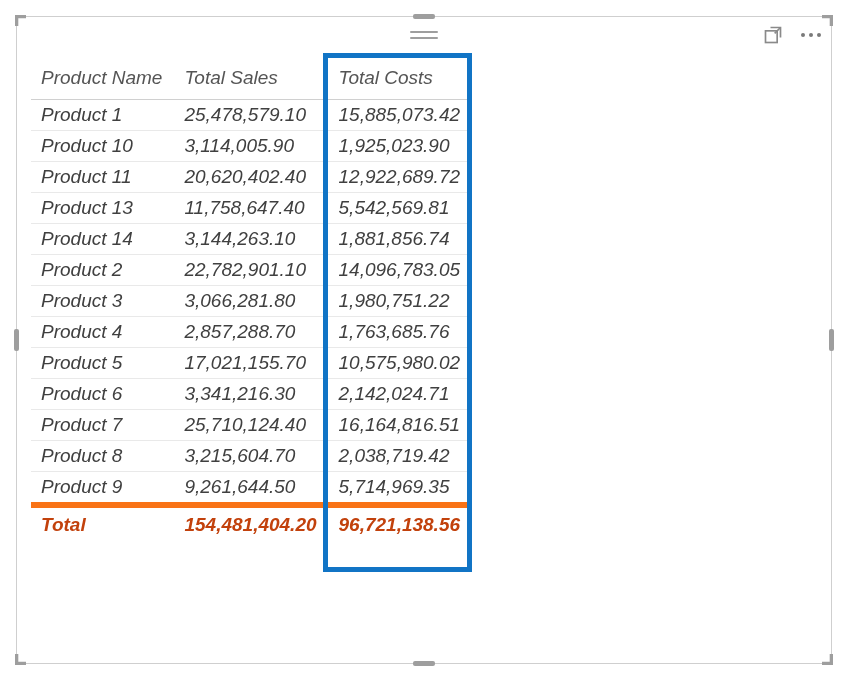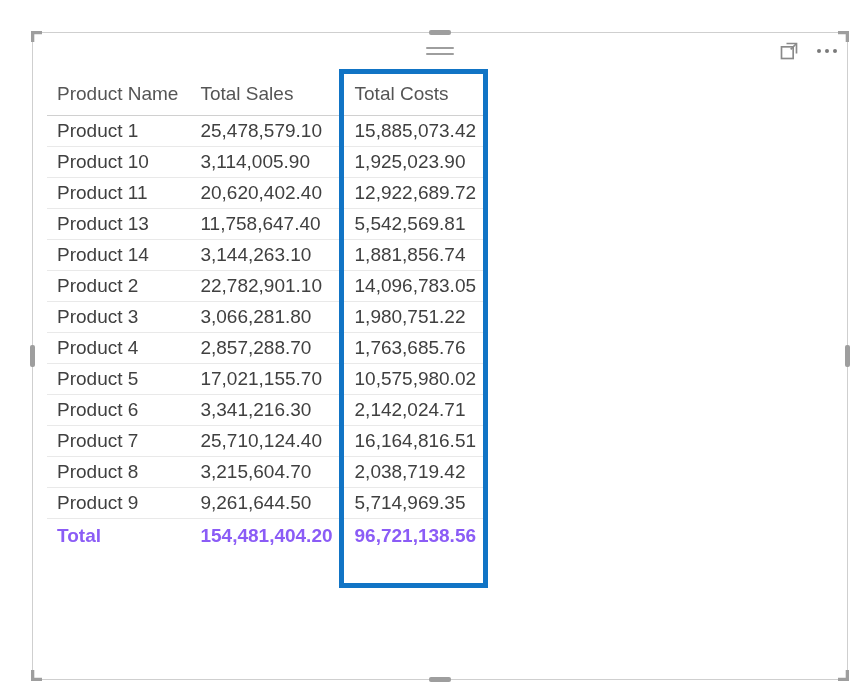--- a/index.html
+++ b/index.html
@@ -6,21 +6,22 @@
   html, body {
     margin: 0; padding: 0;
     width: 858px; height: 684px;
     font-family: "Segoe UI", Arial, sans-serif;
     background: #ffffff;
     color: #303030;
   }
   .canvas {
     position: relative;
     width: 858px; height: 584px;
-    padding: 32px;
+    padding: 16px;
+    font-style: italic;
   }
   .visual {
     position: relative;
     width: 816px;
     height: 648px;
     border: 1px solid #cfcfcf;
     background: #ffffff;
     overflow: visible;
   }
   
@@ -80,22 +81,22 @@
   }
   td {
     padding: 4px 12px 4px 10px;
     border-bottom: 1px solid #e9e9e9;
     white-space: nowrap;
     color: #404040;
   }
   td.num, th.num { }
   tr.total-row td {
     font-weight: 700;
-    color: #8b5cf6;
-    border-top: 1px solid #f97316;
+    color: #c2410c;
+    border-top: 6px solid #f97316;
     border-bottom: none;
     padding-top: 6px;
   }
   tbody tr:last-child td { border-bottom: none; }
 
   
   .highlight {
     position: absolute;
     border: 5px solid #1174c5;
     pointer-events: none;

